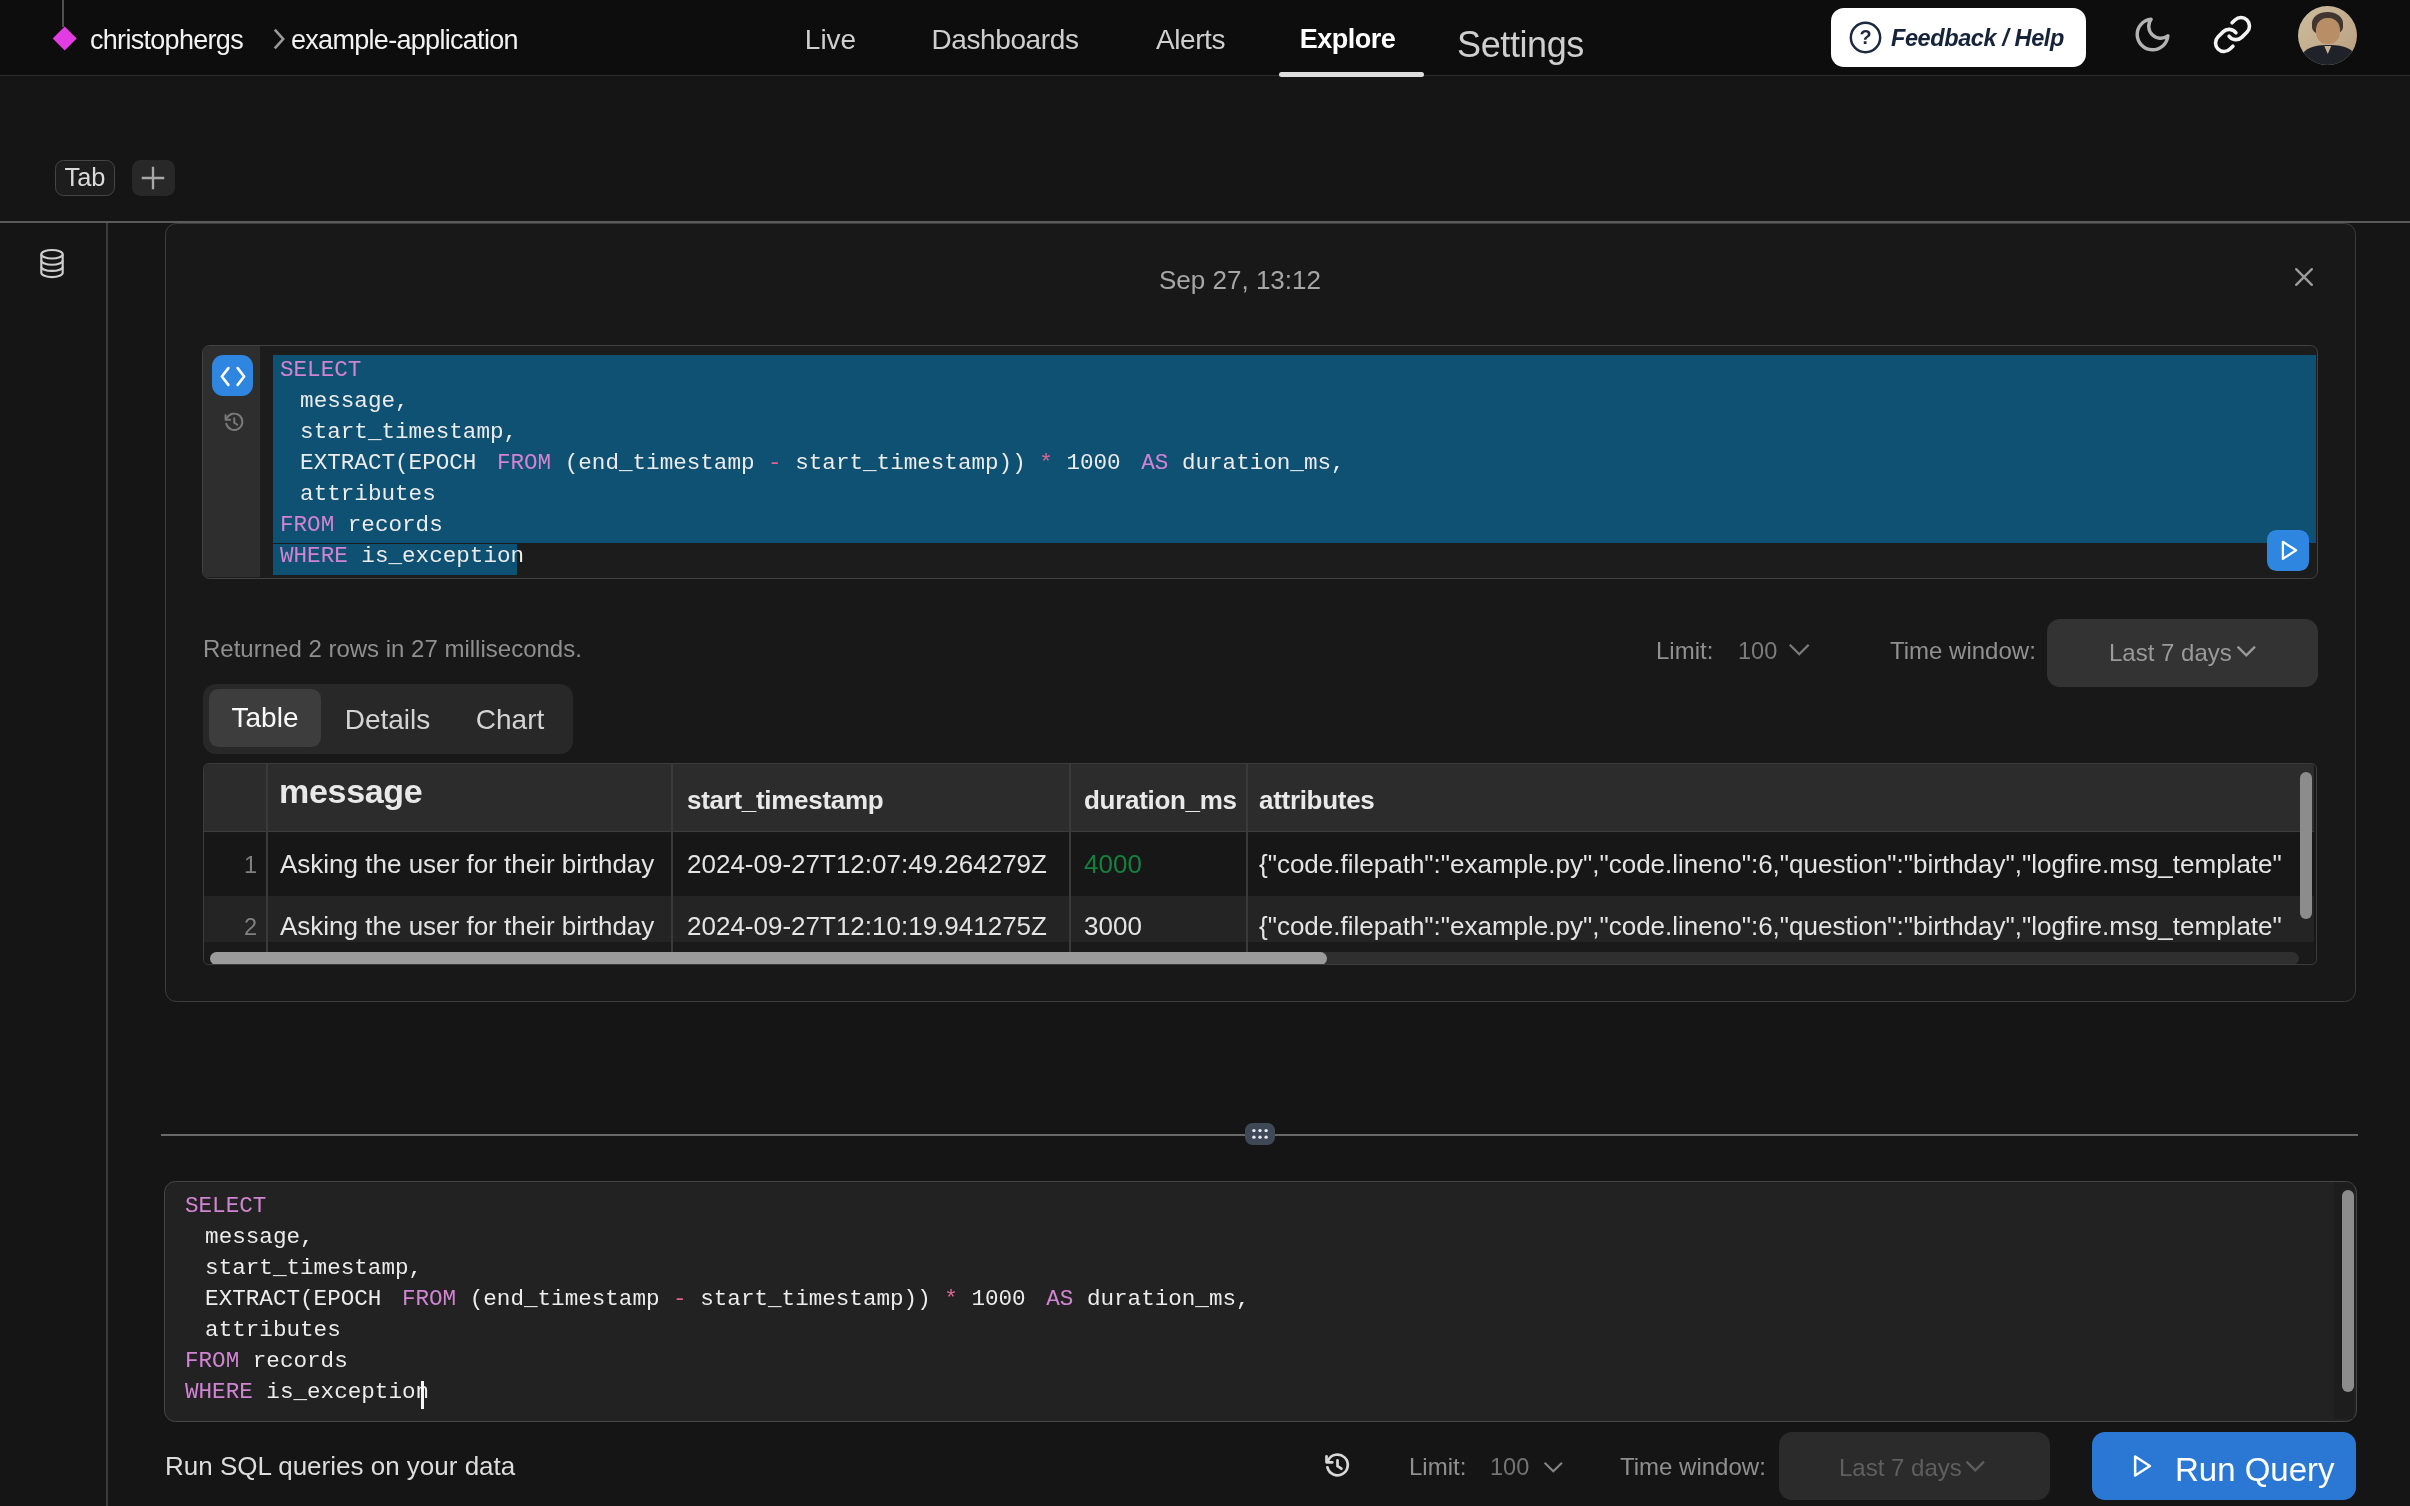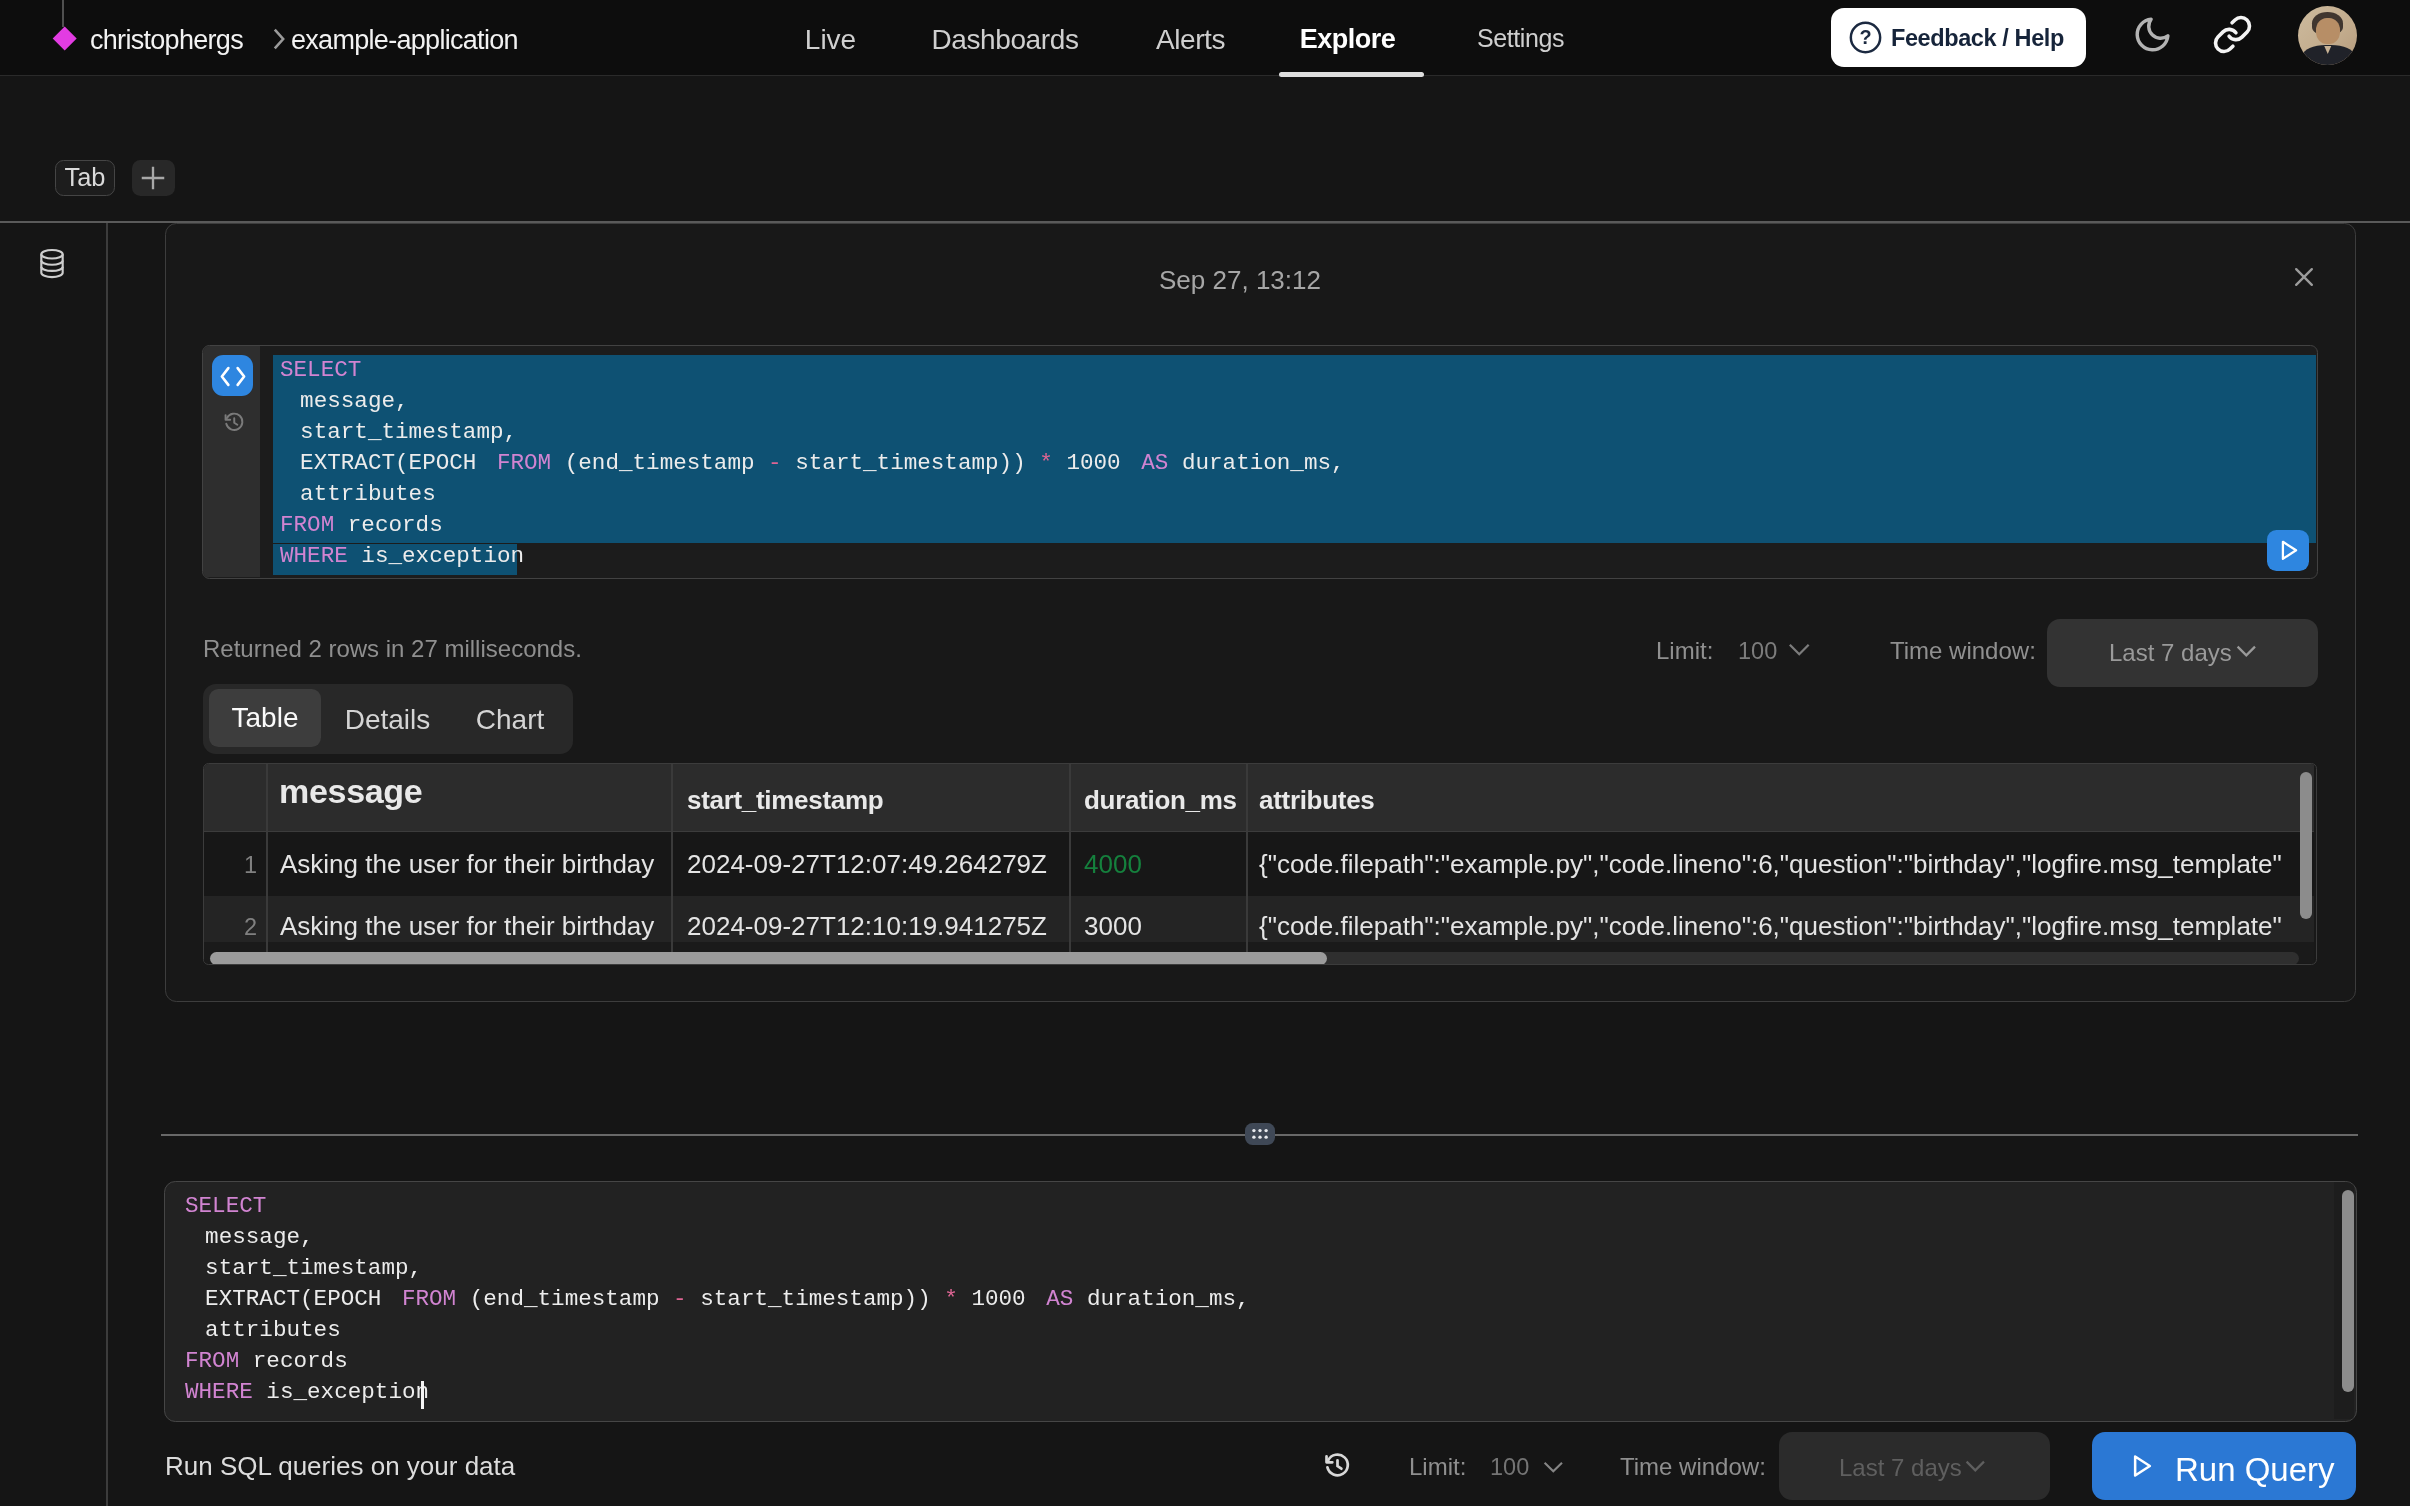--- a/index.html
+++ b/index.html
@@ -21,29 +21,29 @@
   <div class="abs" style="left:90px;top:24.5px;font-size:27px;font-weight:500;letter-spacing:-0.7px;color:#f2f2f2;">christophergs</div>
   <svg class="abs" style="left:269px;top:26px;" width="19" height="26" viewBox="0 0 20 28">
       <polyline points="6,4 15,14 6,24" fill="none" stroke="#9a9a9a" stroke-width="2.8"></polyline>
     </svg>
   <div class="abs" style="left:291px;top:24.5px;font-size:27px;font-weight:500;letter-spacing:-0.7px;color:#f2f2f2;">example-application</div>
 
   <div class="abs navlink" style="left:760px;top:23.5px;width:141px;text-align:center;font-size:28px;color:#cfcfcf;">Live</div>
   <div class="abs navlink" style="left:911px;top:23.5px;width:188px;text-align:center;font-size:28px;letter-spacing:-0.4px;color:#cfcfcf;">Dashboards</div>
   <div class="abs navlink" style="left:1120px;top:23.5px;width:141px;text-align:center;font-size:28px;letter-spacing:-0.4px;color:#cfcfcf;">Alerts</div>
   <div class="abs navlink" style="left:1277px;top:23.5px;width:141px;text-align:center;font-size:27px;letter-spacing:-0.5px;color:#ffffff;font-weight:700;">Explore</div>
-  <div class="abs navlink" style="left:1450px;top:23.5px;width:141px;text-align:center;font-size:25px;letter-spacing:-0.4px;color:#cfcfcf;">Settings</div>
+  <div class="abs navlink" style="left:1450px;top:23.5px;width:141px;text-align:center;font-size:36px;letter-spacing:-0.4px;color:#cfcfcf;">Settings</div>
   <div class="abs" style="left:1279px;top:72px;width:145px;height:4.7px;background:#dedede;border-radius:2.8px;"></div>
 
   <div class="abs" style="left:1831px;top:7.5px;width:255px;height:59px;background:#ffffff;border-radius:13px;"></div>
   <svg class="abs" style="left:1848px;top:20px;" width="35" height="35" viewBox="0 0 37 37">
     <circle cx="18.5" cy="18.5" r="15.5" fill="none" stroke="#1b2940" stroke-width="2.6"></circle>
     <text x="18.5" y="25.5" text-anchor="middle" font-family="Liberation Sans" font-size="21" font-weight="700" fill="#1b2940">?</text>
   </svg>
-  <div class="abs" style="left:1891px;top:24.5px;font-size:23.5px;font-weight:700;letter-spacing:-0.4px;color:#16243a;">Feedback / Help</div>
+  <div class="abs" style="left:1891px;top:24.5px;font-size:23.5px;font-weight:700;letter-spacing:-0.4px;color:#16243a;font-style:italic;">Feedback / Help</div>
 
   <svg class="abs" style="left:2132px;top:14px;" width="41" height="41" viewBox="0 0 24 24">
     <path d="M21 12.8A9 9 0 1 1 11.2 3 7 7 0 0 0 21 12.8z" fill="none" stroke="#b3b3b3" stroke-width="2.0" stroke-linejoin="round"></path>
   </svg>
 
   <svg class="abs" style="left:2212px;top:14px;" width="41" height="41" viewBox="0 0 24 24">
     <path d="M10 13a5 5 0 0 0 7.54.54l3-3a5 5 0 0 0-7.07-7.07l-1.72 1.71" fill="none" stroke="#f4f4f4" stroke-width="2.1" stroke-linecap="round"></path>
     <path d="M14 11a5 5 0 0 0-7.54-.54l-3 3a5 5 0 0 0 7.07 7.07l1.71-1.71" fill="none" stroke="#f4f4f4" stroke-width="2.1" stroke-linecap="round"></path>
   </svg>
 

